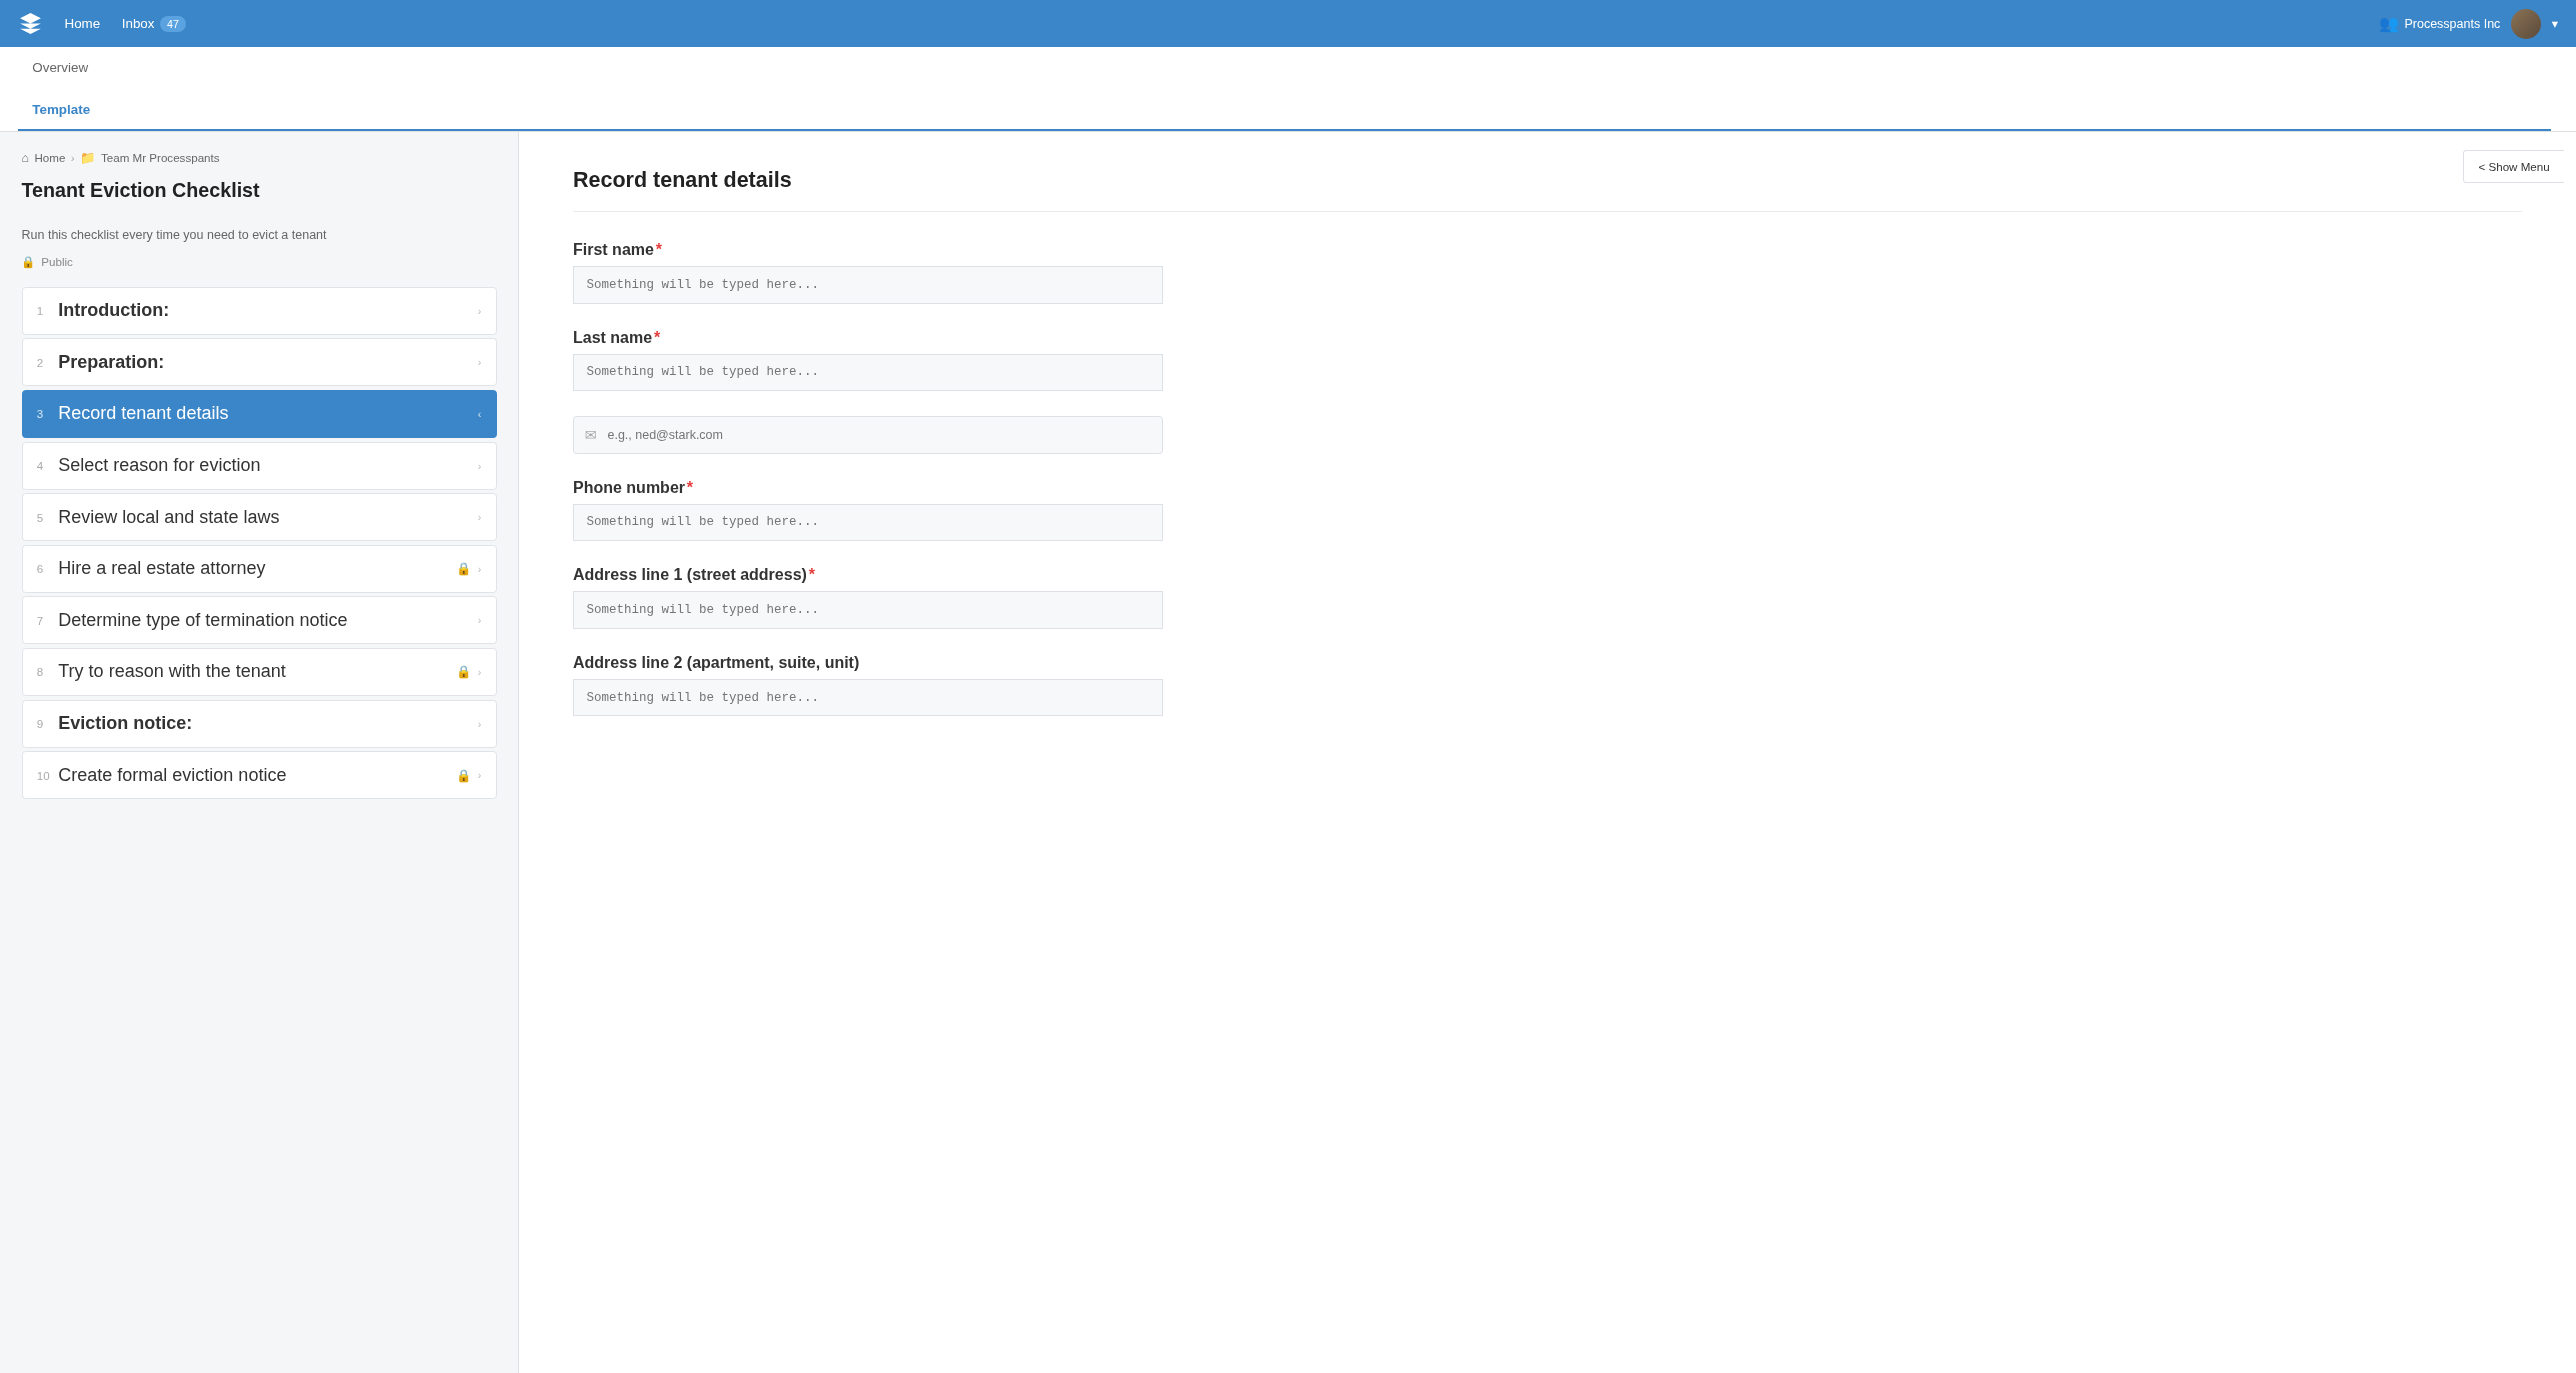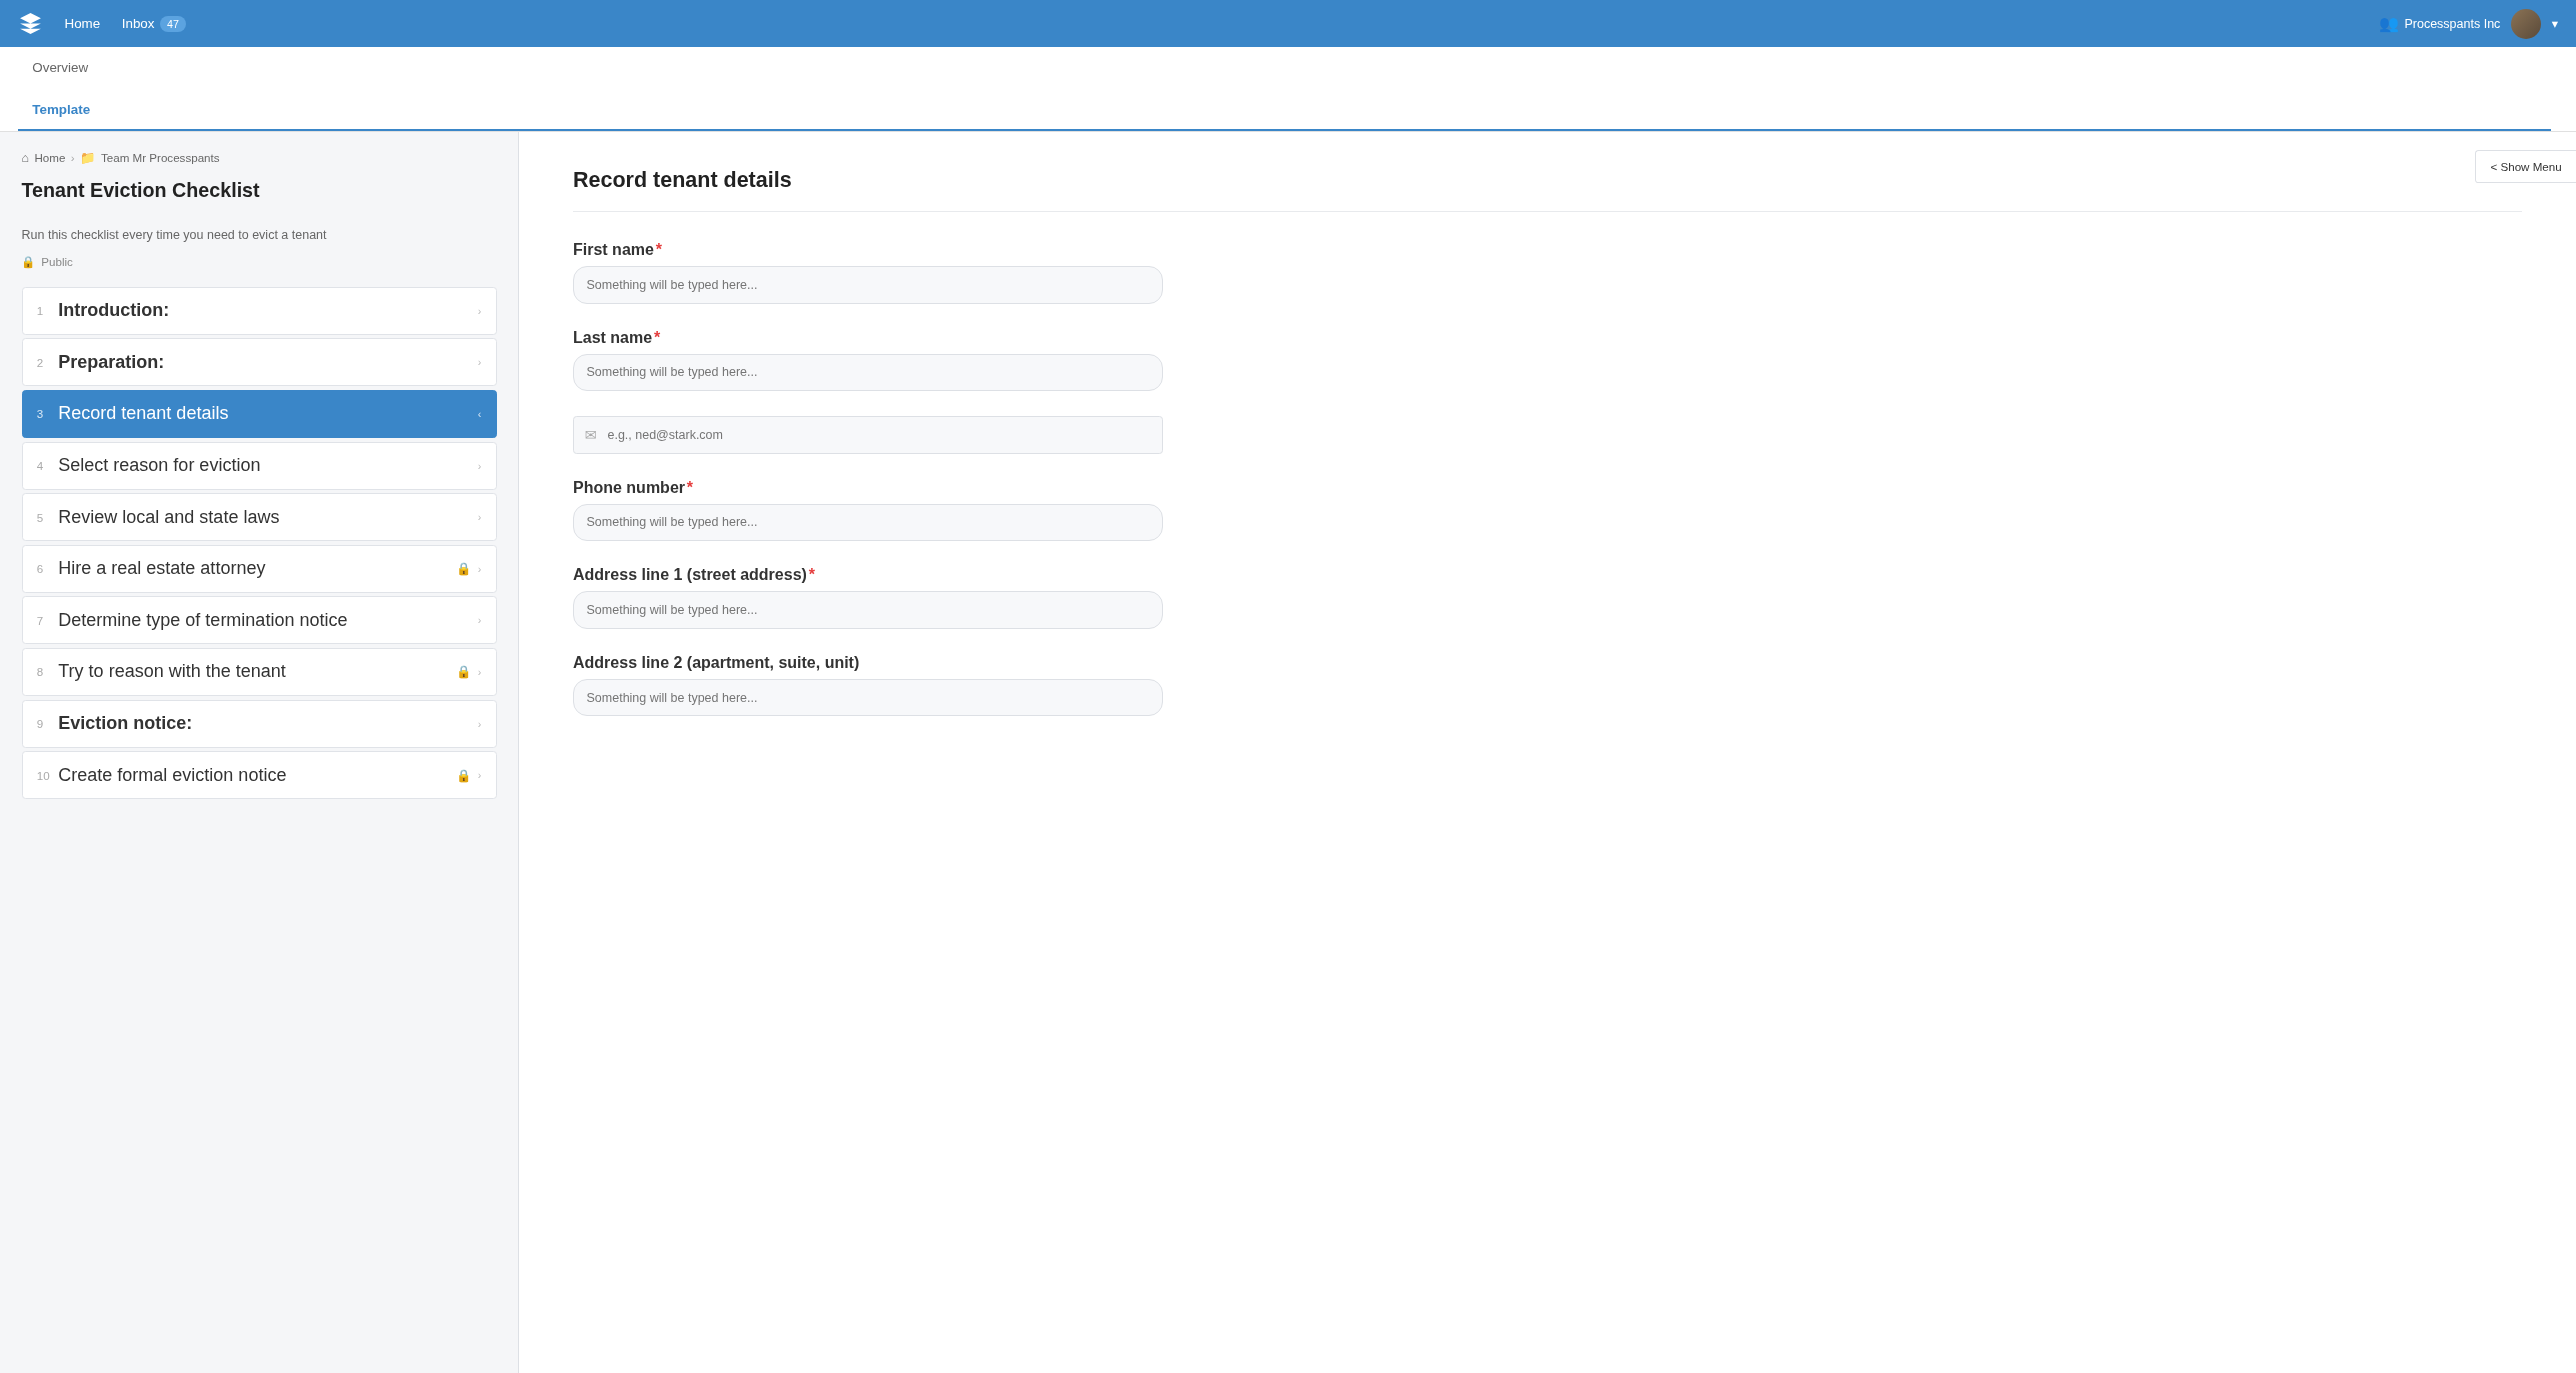--- a/index.html
+++ b/index.html
@@ -147,21 +147,21 @@
       flex: 1;
       overflow-y: auto;
       padding: 36px 54px;
       background: white;
       position: relative;
     }
 
     .show-menu-btn {
       position: absolute;
       top: 18px;
-      right: 0;
+      right: 12px;
       background: white;
       border: 0.9px solid #dde0e5;
       border-right: none;
       border-radius: 3.6px 0 0 3.6px;
       padding: 9px 14.3px;
       font-size: 11.6px;
       color: #333;
       cursor: pointer;
       display: flex;
       align-items: center;
@@ -186,25 +186,26 @@
       font-weight: 600;
       color: #333;
       margin-bottom: 7.2px;
     }
     .required { color: #e53e3e; margin-left: 1.8px; }
     .form-input {
       width: 100%;
       max-width: 590px;
       padding: 10.7px 12.5px;
       border: 0.9px solid #dde0e5;
-      border-radius: 14px;
+      border-radius: 0;
       background: #f7f8fa;
       font-size: 12.5px;
       color: #1d4ed8;
       outline: none;
+      font-family: Liberation Mono, monospace;
     }
     .email-wrapper {
       display: flex;
       align-items: center;
       max-width: 590px;
       border: 0.9px solid #dde0e5;
       border-radius: 3.6px;
       background: #f7f8fa;
       padding: 0 10.7px;
     }

